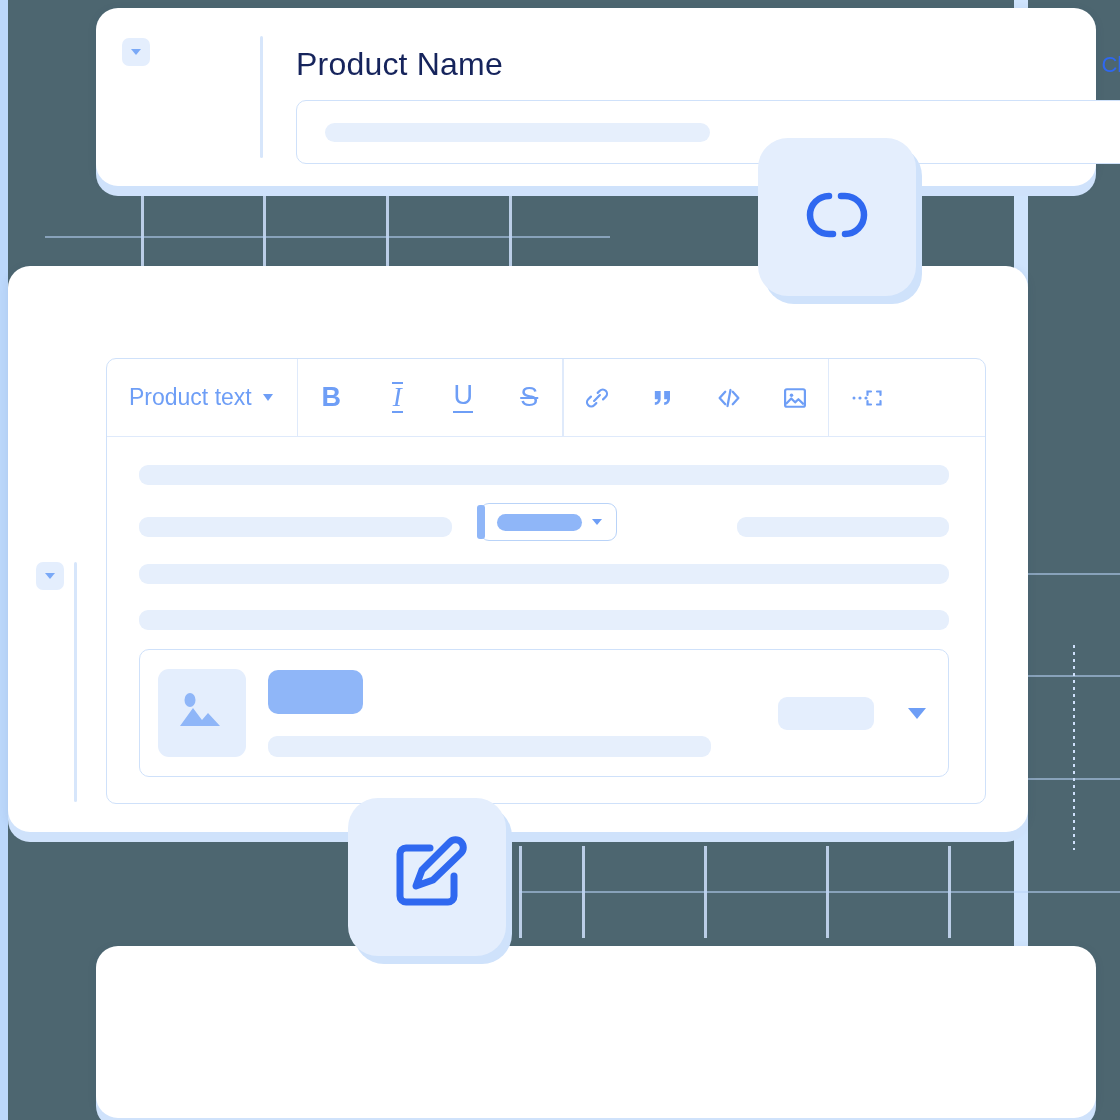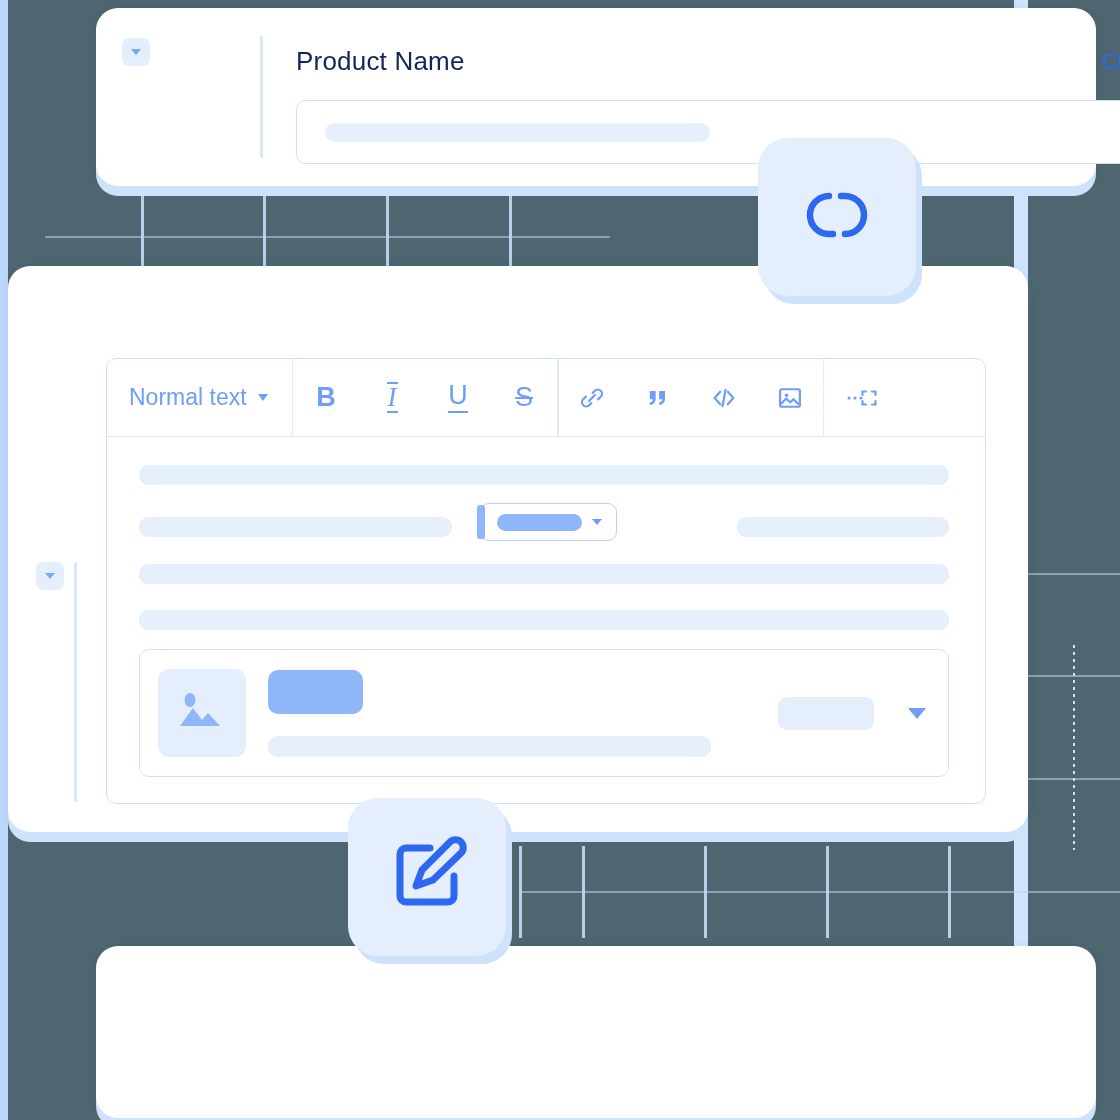--- a/index.html
+++ b/index.html
@@ -32,21 +32,21 @@
     background:#e4eefd;display:flex;align-items:center;justify-content:center;
     cursor:pointer;
   }
   .toggle-btn .caret{
     width:0;height:0;border-left:5px solid transparent;border-right:5px solid transparent;
     border-top:6px solid #7aa9f7;
   }
   .accent-bar{position:absolute;width:3px;background:#d7e6fb;border-radius:2px;}
 
   .card-head{position:absolute;display:flex;align-items:center;justify-content:space-between;}
-  .card-title{font-size:26px;color:#16245c;letter-spacing:.2px;white-space:nowrap;}
+  .card-title{font-size:32px;color:#16245c;letter-spacing:.2px;white-space:nowrap;}
   .clear-link{font-size:22px;color:#2f68f0;cursor:pointer;white-space:nowrap;}
 
   .text-input{
     position:absolute;border:1.5px solid #cfe1fa;border-radius:10px;background:#fff;
     display:flex;align-items:center;padding-left:28px;box-sizing:border-box;
   }
   .input-skel{height:19px;border-radius:10px;background:#e6effc;}
 
   
   .editor{
@@ -166,21 +166,21 @@
 
     <div class="card-head" style="left:98px;top:305px;width:868px;">
       <div class="card-title">Description</div>
       <div class="clear-link">Clear</div>
     </div>
 
     <div class="editor" style="left:98px;top:92px;width:880px;height:446px;">
 
       <div class="toolbar">
         <div class="tb-style">
-          <span>Normal text</span>
+          <span>Product text</span>
           <span class="caret"></span>
         </div>
         <div class="tb-sep"></div>
 
         <div class="tb-group">
           <div class="tb-btn">
             <span class="tb-letter" style="font-weight:bold;">B</span>
           </div>
           <div class="tb-btn">
             <span class="tb-letter" style="font-style:italic;font-family:'Liberation Serif',serif;border-bottom:2px solid #6e9ef6;border-top:2px solid #6e9ef6;padding:0 1px;">I</span>

